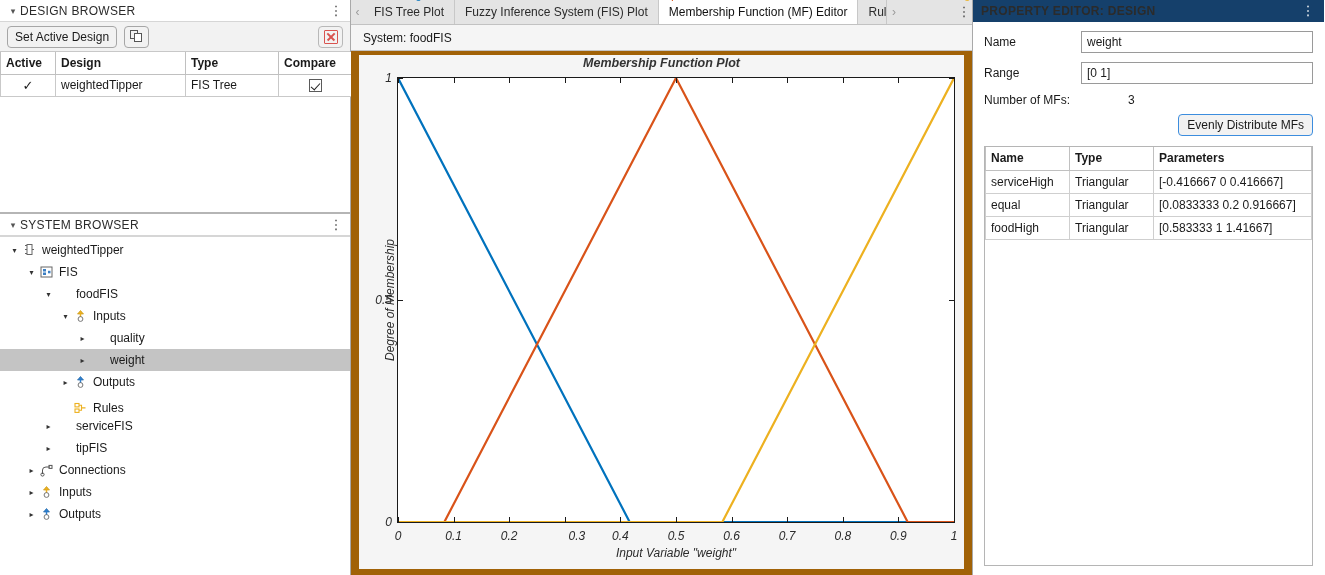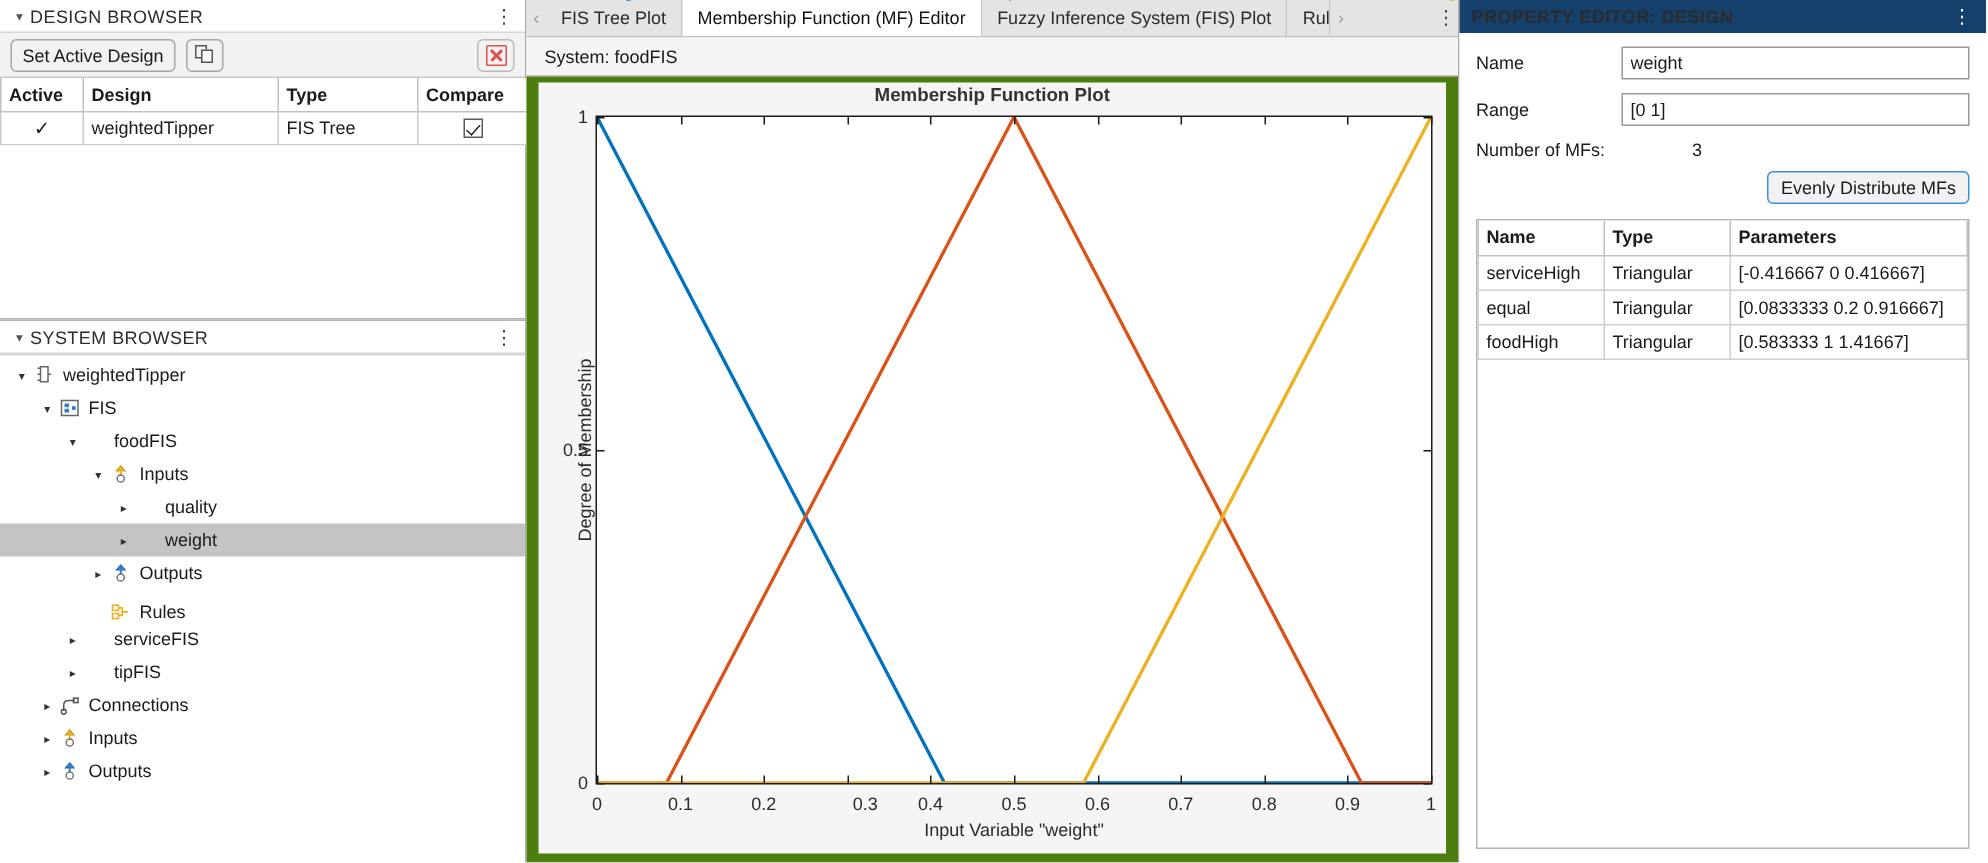--- a/index.html
+++ b/index.html
@@ -130,21 +130,21 @@
   #tab-kebab {
     margin-left: auto; width: 16px; height: 25px; display: flex;
     align-items: center; justify-content: center; color: #444;
     font-size: 13px; line-height: 9px; cursor: pointer; background: #e4e4e4;
   }
   #sysline {
     height: 26px; display: flex; align-items: center; padding: 0 12px;
     font-size: 12px; color: #1a1a1a; background: #f5f5f5;
     border-bottom: 1px solid #c4c4c4; flex: none;
   }
-  #plotwrap { flex: 1; position: relative; background: #4d7c0f; }
+  #plotwrap { flex: 1; position: relative; background: #a16207; font-style: italic; }
   #plotcard { position: absolute; left: 8px; top: 4px; right: 8px; bottom: 6px;
               background: #f5f5f5; }
   #plot-title {
     position: absolute; left: 0; right: 0; top: 1px; text-align: center;
     font-size: 12.5px; font-weight: bold; color: #333;
   }
   #axes {
     position: absolute; left: 38px; top: 22px; right: 9px; bottom: 46px;
     background: #ffffff; border: 1px solid #1a1a1a;
   }
@@ -387,25 +387,25 @@
     </div>
   </div>
 
   <div id="center-col">
     <div id="tabbar">
       <div class="tabscroll">‹</div>
       <div id="tab-items" style="display:flex;align-items:flex-end;overflow:hidden;">
           <div class="tab">
             <span>FIS Tree Plot</span>
           </div>
+          <div class="tab">
+            <span>Fuzzy Inference System (FIS) Plot</span>
+          </div>
           <div class="tab active">
             <span>Membership Function (MF) Editor</span>
-          </div>
-          <div class="tab">
-            <span>Fuzzy Inference System (FIS) Plot</span>
           </div>
           <div class="tab clipped">
             <span>Rul</span>
           </div>
         </div>
       <div class="tabscroll">›</div>
       <div id="tab-kebab">⋮</div>
     </div>
 
     <div id="sysline">System: foodFIS</div>

